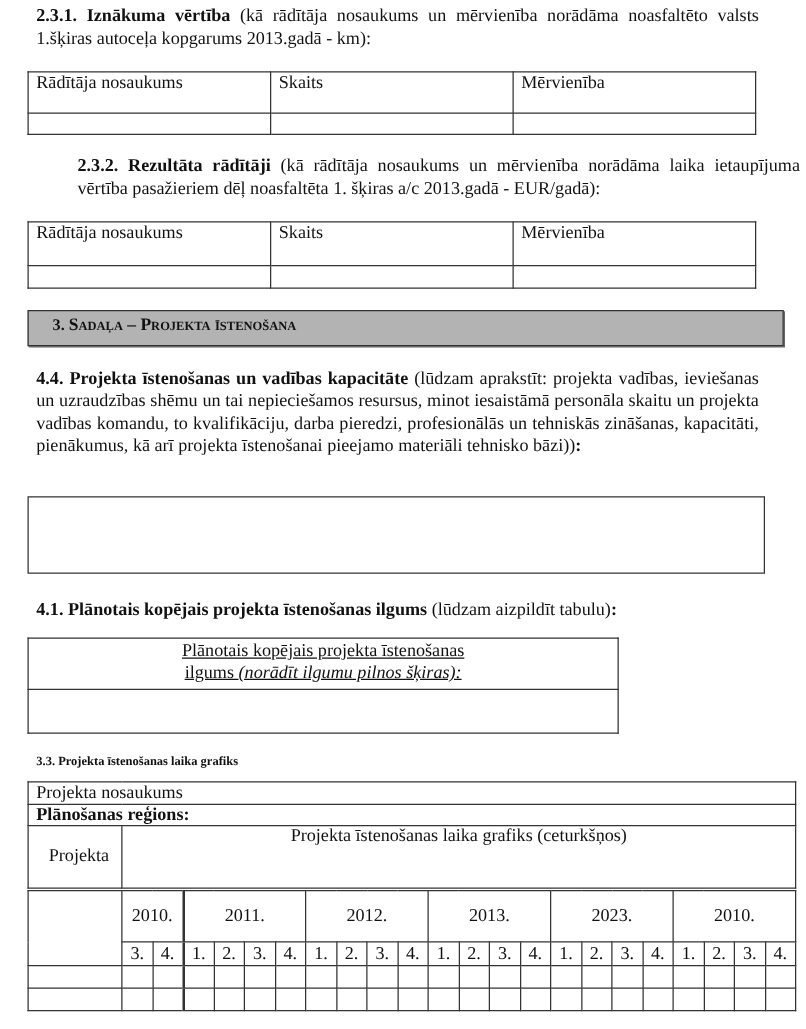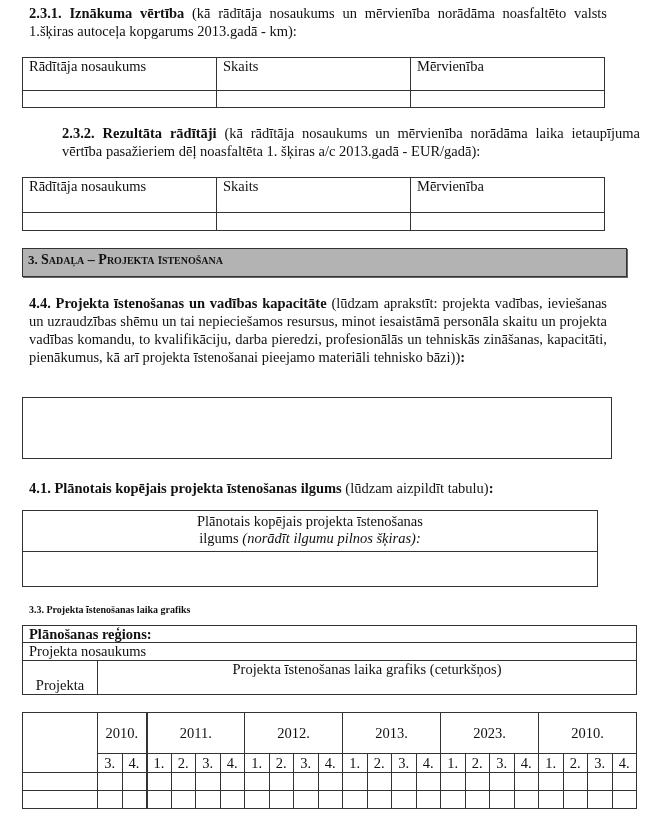--- a/index.html
+++ b/index.html
@@ -8,21 +8,21 @@
     font-family: "Liberation Serif", serif; color: #111; font-size: 14.5px;
   }
   .abs { position: absolute; }
   .para { line-height: 18px; text-align: justify; }
   .para b { font-weight: bold; }
   table { border-collapse: collapse; position: absolute; table-layout: fixed; }
   td { border: 1.5px solid #333; padding: 0 6px; vertical-align: top; font-size: 14.5px; }
   .center { text-align: center; }
   .band {
     background: #b3b3b3; border: 1.5px solid #333; box-shadow: 1px 1px 0 #666;
-    font-weight: bold; font-size: 13px; padding: 3px 5px; box-sizing: border-box;
+    font-weight: bold; font-size: 13px; padding: 3px 19px; box-sizing: border-box;
   }
   .band .sc { font-variant: small-caps; font-size: 14px; }
   .box { border: 1.5px solid #333; box-sizing: border-box; }
   .timeline td { padding: 0; text-align: center; vertical-align: middle; }
   .timeline td.yr { border-left: 2.5px solid #333; }
   .timeline td.q1 { border-left: 2.5px solid #333; }
   .heading-b { font-weight: bold; }
 </style>
 </head>
 <body>
@@ -78,49 +78,49 @@
 </div>
 
 <div class="abs para" style="left:29px; top:294px; width:578px;">
   <b>4.4. Projekta īstenošanas un vadības kapacitāte</b><span> (lūdzam aprakstīt: projekta vadības, ieviešanas un uzraudzības shēmu un tai nepieciešamos resursus, minot iesaistāmā personāla skaitu un projekta vadības komandu, to kvalifikāciju, darba pieredzi, profesionālās un tehniskās zināšanas, kapacitāti, pienākumus, kā arī projekta īstenošanai pieejamo materiāli tehnisko bāzi))</span><b>:</b>
 </div>
 <div class="abs box" style="left:22px; top:397px; width:590px; height:62px;"></div>
 
 <div class="abs para" style="left:29px; top:479px; width:600px;">
   <b>4.1. Plānotais kopējais projekta īstenošanas ilgums</b><span> (lūdzam aizpildīt tabulu)</span><b>:</b>
 </div>
-<table style="left:22px; top:510px; width:576px;">
+<table style="left:22px; top:510px; width:473px;text-decoration:underline;">
   <tbody>
       <tr style="height:41px">
     <td class="center" style="line-height:17px; padding-top:2px;">
       <span>Plānotais kopējais projekta īstenošanas</span><br>
       <span>ilgums </span><i>(norādīt ilgumu pilnos šķiras):</i>
     </td>
   </tr>
   <tr style="height:35px">
     <td></td>
   </tr>
 </tbody>
   </table>
 
 <div class="abs heading-b" style="left:29px; top:604px; font-size:10px;">3.3. Projekta īstenošanas laika grafiks</div>
 <table style="left:22px; top:625px; width:615px;">
   <colgroup>
       <col style="width:75px">
       <col>
     </colgroup>
   <tbody>
-      <tr style="height:17px">
+      <tr style="height:18px">
+    <td colspan="2" style="line-height:17px;">Projekta nosaukums</td>
+  </tr>
+  <tr style="height:17px">
     <td colspan="2" class="heading-b" style="line-height:16px;">Plānošanas reģions:</td>
   </tr>
-  <tr style="height:18px">
-    <td colspan="2" style="line-height:17px;">Projekta nosaukums</td>
-  </tr>
   <tr style="height:34px">
-    <td style="vertical-align:bottom; text-align:center; padding:0;">Projekta</td>
+    <td style="vertical-align:bottom; text-align:center; padding:16px;">Projekta</td>
     <td class="center" style="line-height:17px;">Projekta īstenošanas laika grafiks (ceturkšņos)</td>
   </tr>
 </tbody>
   </table>
 
 <table class="timeline" style="left:22px; top:712px; width:615px;">
   <colgroup>
     <col style="width:75px">
     <col span="18">
   </colgroup>

